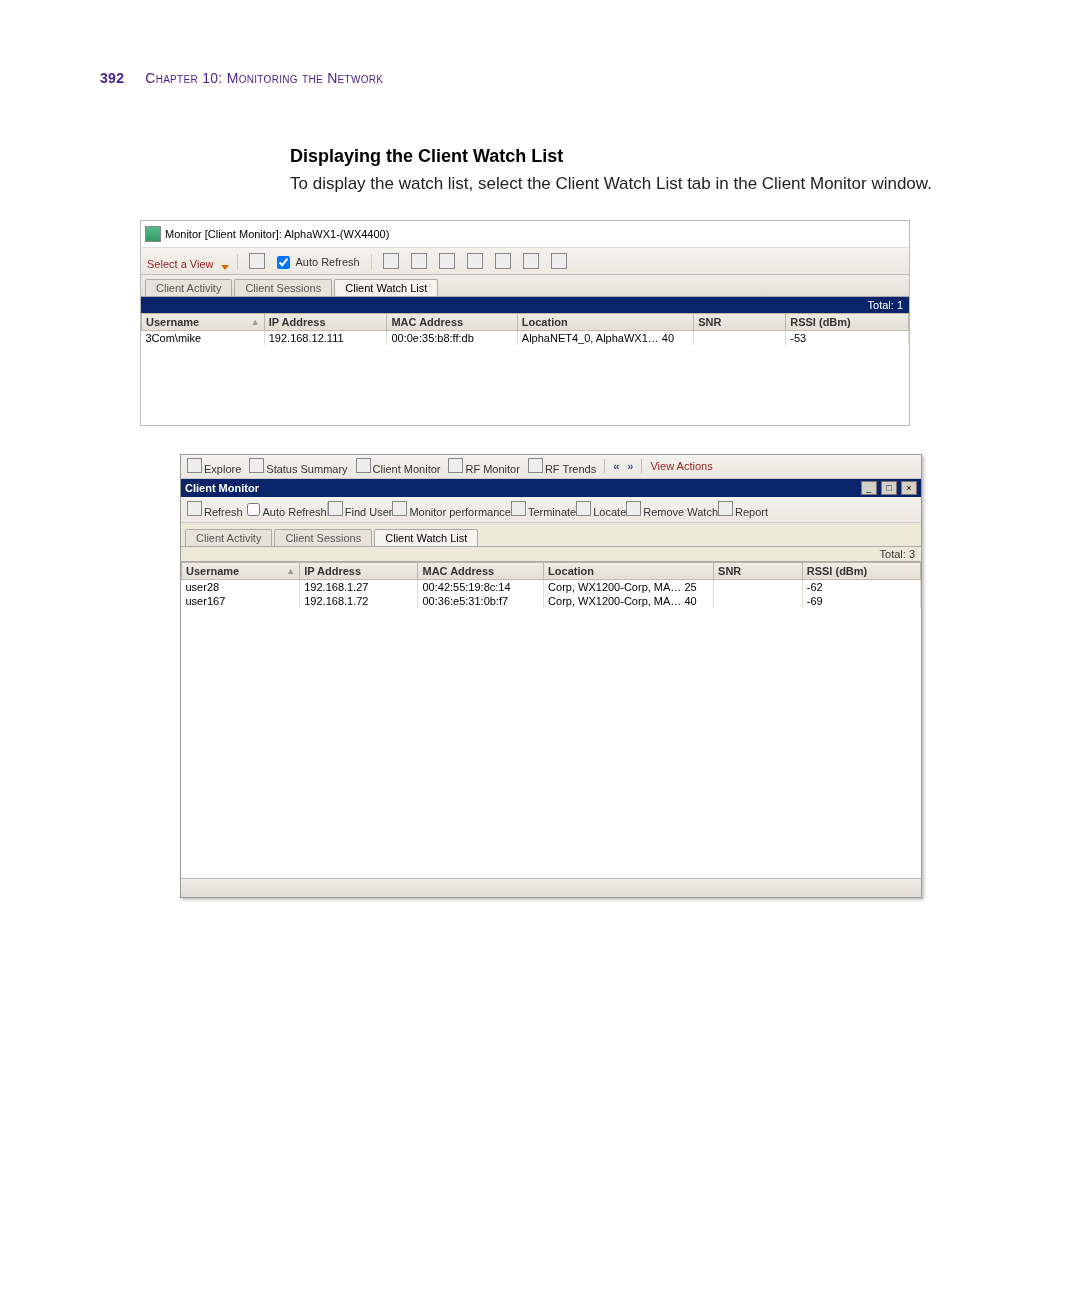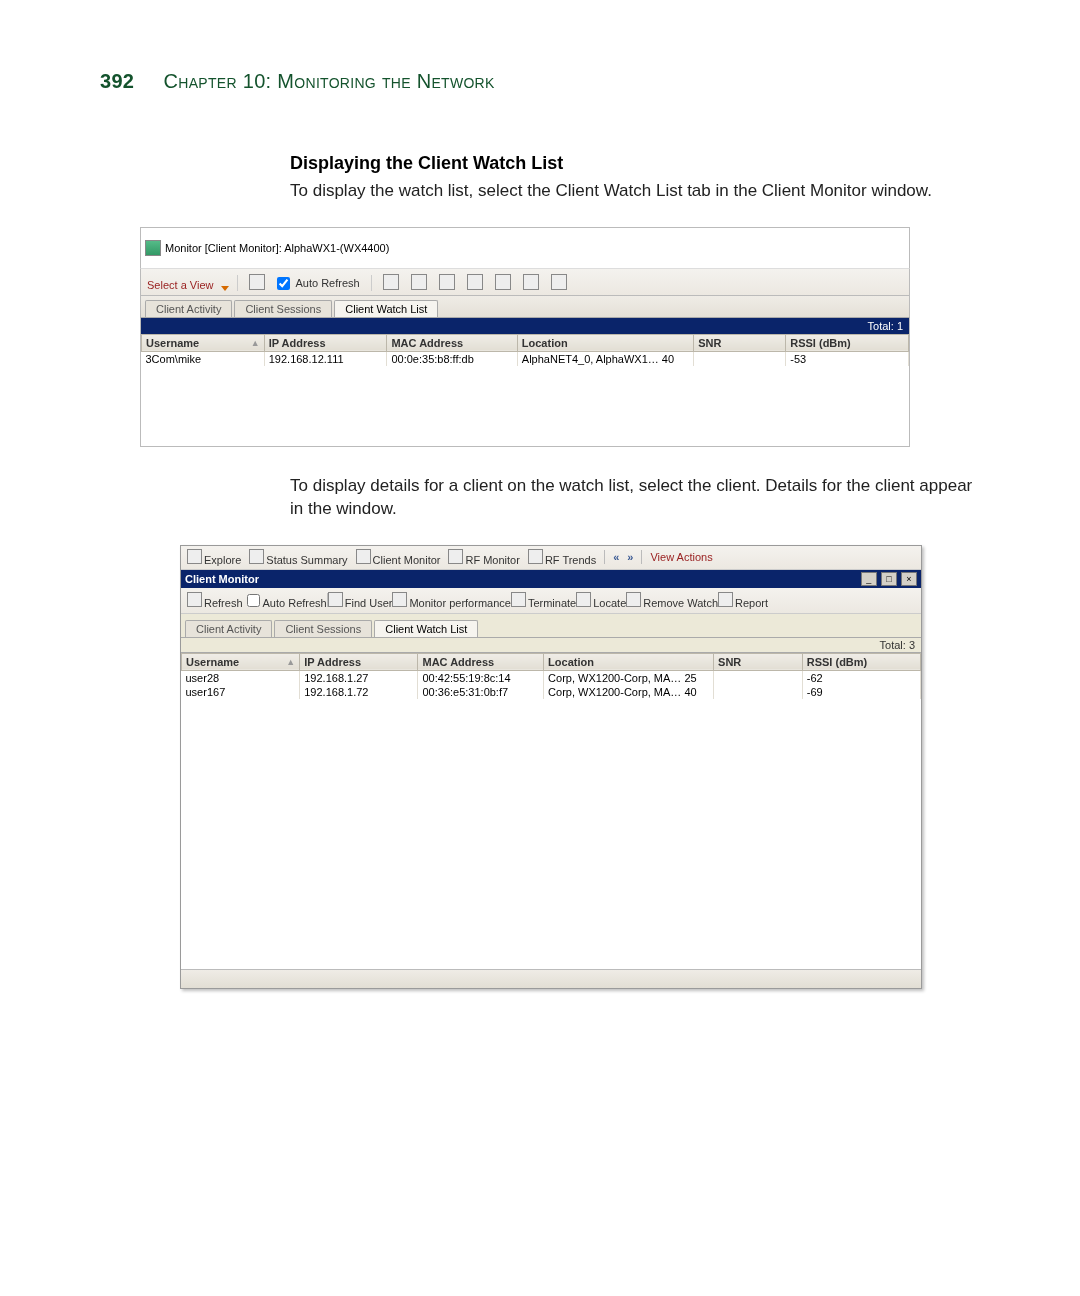--- a/index.html
+++ b/index.html
@@ -9,24 +9,24 @@
     font-family: Arial, Helvetica, sans-serif;
     color: #000;
     width: 1080px;
   }
   .page {
     width: 1080px;
     padding: 70px 100px 60px 100px;
     box-sizing: border-box;
   }
   .page-header {
-    font-size: 20px;
+    font-size: 14px;
     letter-spacing: 0.3px;
     margin-bottom: 60px;
-    color: #14532d;
+    color: #4c1d95;
   }
   .page-header .num {
     font-weight: bold;
   }
   .page-header .chap {
     font-variant: small-caps;
   }
   .section-title {
     font-weight: bold;
     font-size: 18px;
@@ -45,21 +45,21 @@
     width: 770px;
     font-family: Tahoma, Arial, sans-serif;
     font-size: 11px;
     color: #000;
     margin-bottom: 28px;
   }
   .titlebar {
     background: #fff;
     border: 1px solid #bbb;
     border-bottom: none;
-    padding: 12px 4px;
+    padding: 5px 4px;
     display: flex;
     align-items: center;
   }
   .titlebar .ticon {
     width: 14px; height: 14px;
     background: linear-gradient(#5b8, #396);
     border: 1px solid #888;
     margin-right: 4px;
   }
   .toolbar {
@@ -353,21 +353,20 @@
             <td><span>AlphaNET4_0, AlphaWX1…</span> <span>40</span></td>
             <td></td>
             <td>-53</td>
           </tr>
         </tbody>
       </table>
       <div class="emptypad"></div>
     </div>
   </div>
 
-  <div class="body-text">To display details for a client on the watch list, select the client. Details for the client appear in the window.</div>
 
   <div class="win2">
     <div class="nav2">
       <span><span class="ic"></span><span>Explore</span></span>
       <span><span class="ic"></span><span>Status Summary</span></span>
       <span><span class="ic"></span><span>Client Monitor</span></span>
       <span><span class="ic"></span><span>RF Monitor</span></span>
       <span><span class="ic"></span><span>RF Trends</span></span>
       <span style="border-left:1px solid #bbb;height:14px"></span>
       <span class="arrow">«</span>

